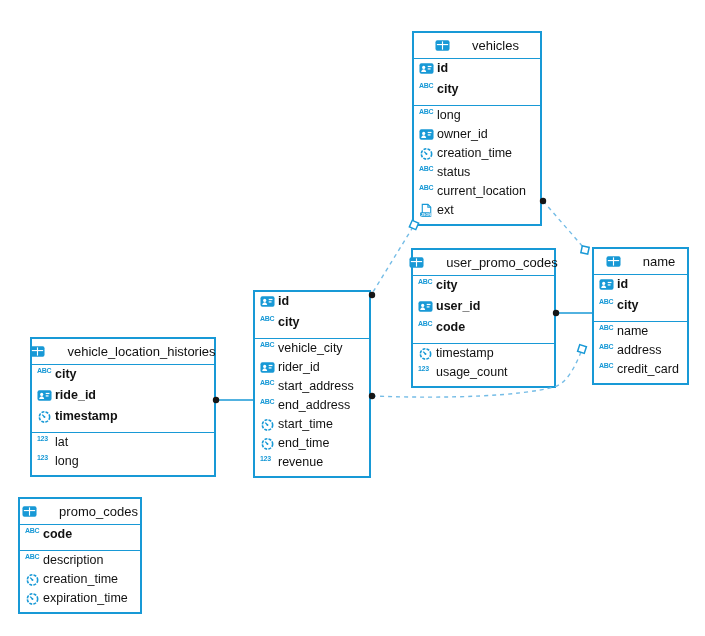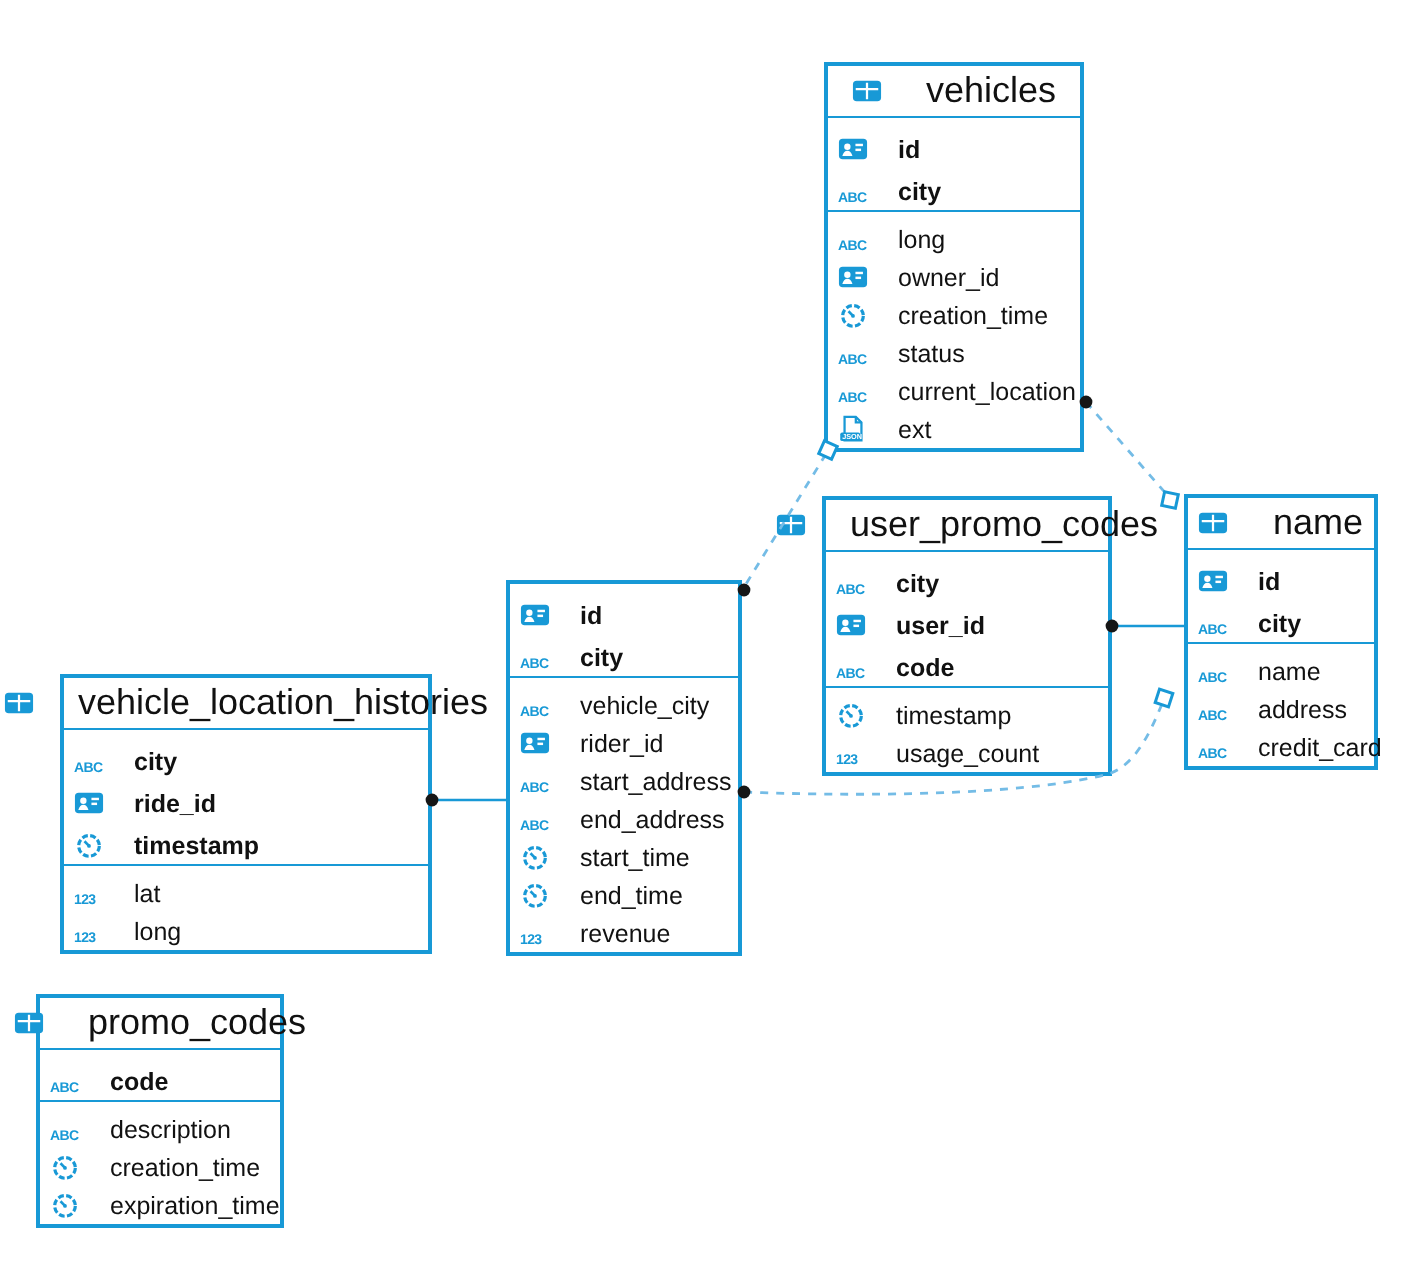--- a/index.html
+++ b/index.html
@@ -15,26 +15,26 @@
     width:705px;height:636px;position:relative;background:var(--bg);
     font-family:"Liberation Sans",sans-serif;color:var(--text);overflow:hidden;
   }
   .canvas{position:absolute;inset:0}
   .erd-table{
     position:absolute;background:#fff;border:2px solid var(--accent);
     box-sizing:border-box;z-index:2;
   }
   .t-header{
     height:25px;display:flex;align-items:center;justify-content:center;gap:19px;
-    border-bottom:1.5px solid var(--accent);font-size:18px;white-space:nowrap;
+    border-bottom:1.5px solid var(--accent);font-size:13px;white-space:nowrap;
   }
   .t-section{padding:2px 0}
   .t-section.pk{border-bottom:1.5px solid var(--accent)}
   .row{
-    display:flex;align-items:flex-end;gap:12px;padding:0 5px;font-size:12.5px;
+    display:flex;align-items:flex-start;gap:0;padding:0 5px;font-size:12.5px;
     white-space:nowrap;
   }
   .t-section.pk .row{height:21px;font-weight:700}
   .t-section.flds .row{height:19px}
   .ic{
     width:18px;flex:none;display:inline-flex;align-items:center;
     justify-content:flex-start;
   }
   .svgic{width:15px;height:15px;display:block}
   .f{fill:var(--accent)} .w{fill:#fff} .s{stroke:var(--accent)}

